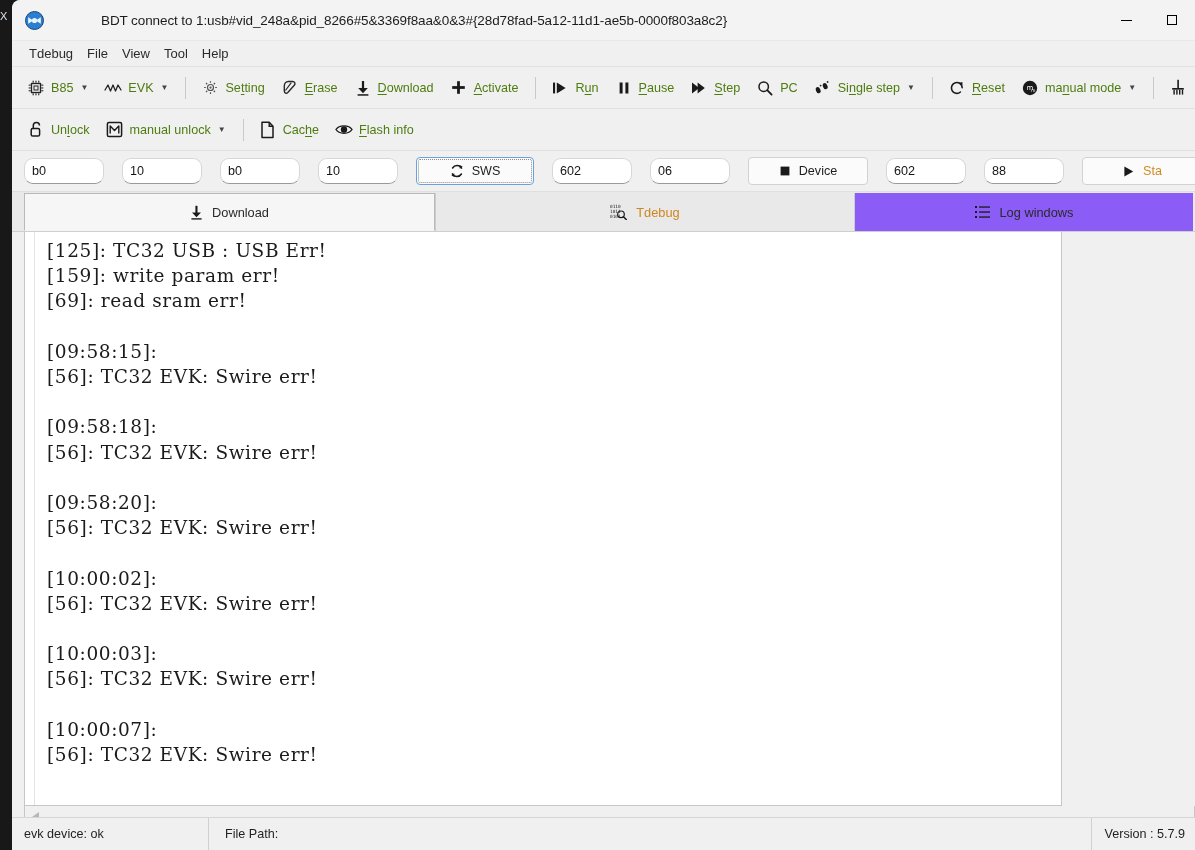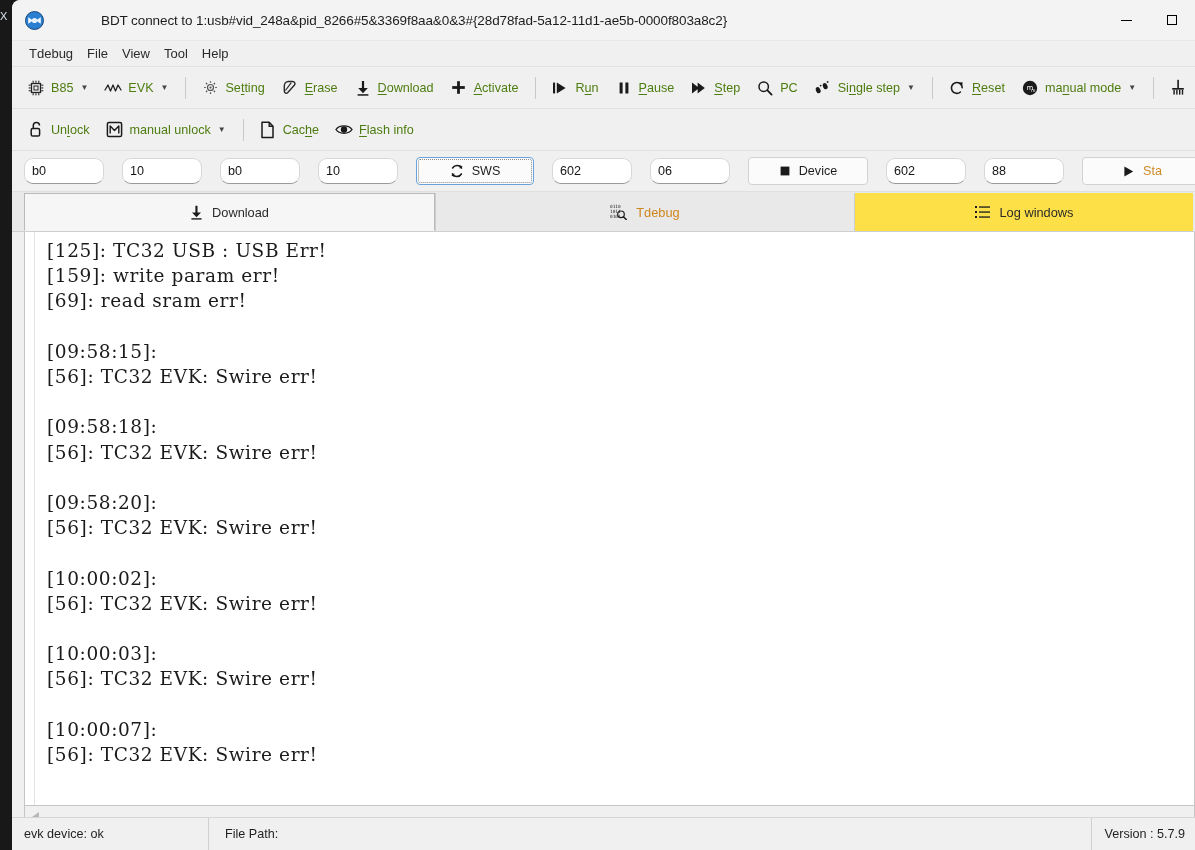--- a/index.html
+++ b/index.html
@@ -233,30 +233,30 @@
     border-bottom: 1px solid #f6f6f6;
   }
   .tab.t-tdebug {
     width: 420px;
     background: #e9e9e9;
     border-right: 1px solid #cdcdcd;
     border-left: 1px solid #cdcdcd;
   }
   .tab.t-log {
     width: 338px;
-    background: #fde047;
+    background: #8b5cf6;
   }
   .tab-accent { color: #d0861f; }
 
   
   #logpane {
     position: relative;
     height: 574px;
     margin: 0 16px 0 12px;
-    width: 1171px;
+    width: 1038px;
     background: #ffffff;
     border: 1px solid #c6c6c6;
     border-top: none;
     box-sizing: border-box;
     overflow: hidden;
   }
   #logtext {
     position: absolute;
     left: 22px; top: 6px;
     right: 4px;

